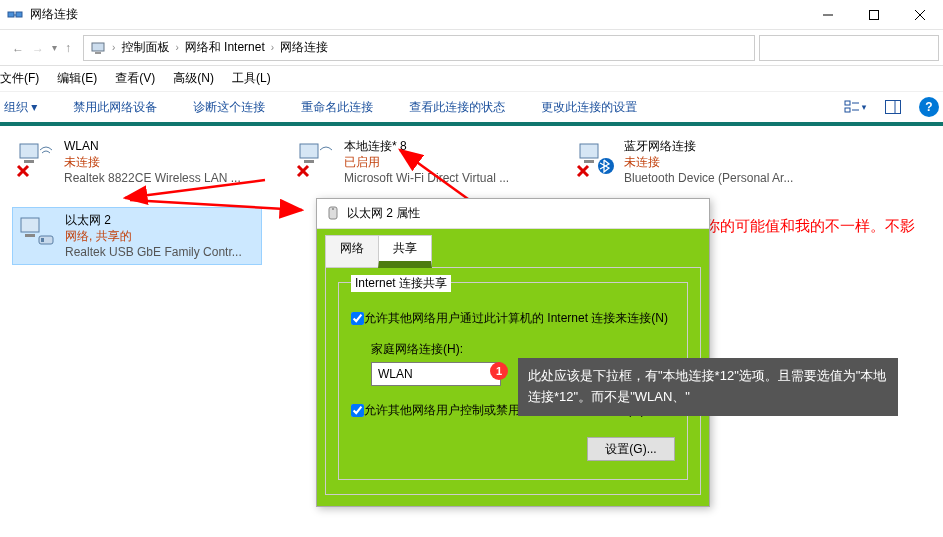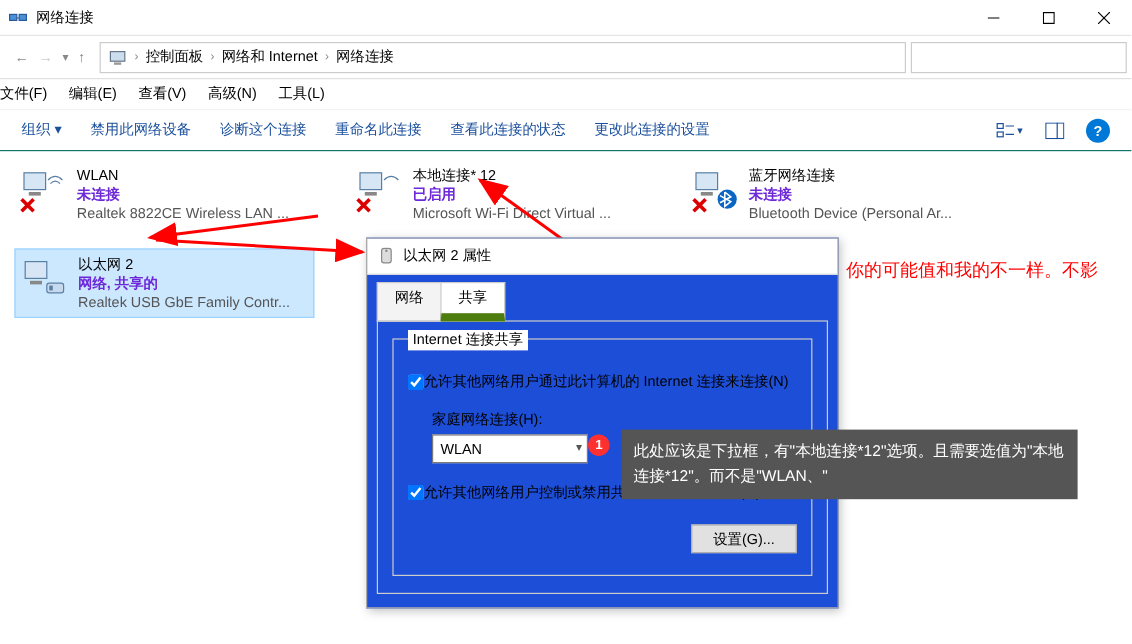--- a/index.html
+++ b/index.html
@@ -14,40 +14,40 @@
 .navbar { height: 36px; display: flex; align-items: center; border-bottom: 1px solid #e0e0e0; padding: 0 4px; gap: 4px; }
 .nav-arrows { display: flex; align-items: center; gap: 8px; padding: 0 8px; color: #888; }
 .addrbar { flex: 1; height: 26px; border: 1px solid #ccc; display: flex; align-items: center; padding: 0 6px; gap: 6px; }
 .addrbar .crumb { color: #000; }
 .addrbar .sep { color: #888; font-size: 10px; }
 .searchbar { width: 180px; height: 26px; border: 1px solid #ccc; display: flex; align-items: center; padding: 0 6px; color: #777; }
 
 .menubar { height: 26px; display: flex; align-items: center; padding: 0 0; gap: 18px; border-bottom: 1px solid #f0f0f0; }
 .menubar span { color: #000; }
 
-.toolbar { height: 34px; display: flex; align-items: center; padding: 0 18px; gap: 24px; background: #fff; border-bottom: 1px solid #0f766e; }
+.toolbar { height: 34px; display: flex; align-items: center; padding: 0 4px; gap: 36px; background: #fff; border-bottom: 4px solid #0f766e; }
 .toolbar .tbtn { color: #1a4f9c; }
 .toolbar .right { margin-left: auto; display: flex; align-items: center; gap: 14px; color: #1a4f9c; }
 .toolbar .iconbtn { width: 24px; height: 24px; display: flex; align-items: center; justify-content: center; }
 .help { background: #0078d7; color: #fff; border-radius: 50%; width: 20px; height: 20px; display: flex; align-items: center; justify-content: center; font-weight: bold; }
 
 .content { position: relative; padding: 8px 12px; display: flex; flex-wrap: wrap; gap: 8px 30px; }
 .conn { width: 250px; display: flex; gap: 8px; padding: 4px; position: relative; }
 .conn.selected { background: #cce8ff; border: 1px solid #99d1ff; }
 .conn .cicon { width: 40px; height: 40px; position: relative; }
 .conn .ctext { display: flex; flex-direction: column; line-height: 1.35; }
 .conn .line1 { color: #000; }
-.conn .line2 { color: #6d28d9; font-weight: bold; }
+.conn .line2 { color: #c2410c; }
 .conn .line3 { color: #555; white-space: nowrap; overflow: hidden; text-overflow: ellipsis; max-width: 190px; }
 
 
 .net-svg { width: 40px; height: 40px; }
 
 
-.dialog { position: absolute; left: 305px; top: 198px; width: 394px; background: #1d4ed8; border: 1px solid #aaa; box-shadow: 2px 2px 8px rgba(0,0,0,0.25); }
+.dialog { position: absolute; left: 316px; top: 198px; width: 394px; background: #84cc16; border: 1px solid #aaa; box-shadow: 2px 2px 8px rgba(0,0,0,0.25); }
 .dialog .dtitlebar { height: 30px; display: flex; align-items: center; padding: 0 8px; gap: 6px; background: #fff; border-bottom: 1px solid #ddd; }
 .dialog .dicon { width: 16px; height: 16px; }
 .dialog .dtitle { font-size: 12px; }
 .dialog .tabs { display: flex; padding: 6px 8px 0 8px; }
 .dialog .tab { padding: 4px 14px; border: 1px solid #ccc; background: #f3f3f3; margin-right: -1px; }
 .dialog .tab.active { background: #fff; border-bottom: 7px solid #4d7c0f; position: relative; z-index: 2; }
 .dialog .tabbody { border: 1px solid #ccc; margin: 0 8px 10px 8px; padding: 14px 12px; position: relative; top: -1px; }
 .fieldset { border: 1px solid #ccc; padding: 14px 12px 18px 12px; }
 .fieldset .legend { position: relative; top: -22px; background: #fff; display: inline-block; padding: 0 4px; }
 .fieldset .inner { margin-top: -12px; }
@@ -184,21 +184,21 @@
           <rect x="4" y="6" width="18" height="14" fill="#d6e6f5" stroke="#5a7fa5"></rect>
           <rect x="8" y="22" width="10" height="3" fill="#888"></rect>
           <path d="M24 12 Q30 6 36 12" fill="none" stroke="#5a7fa5"></path>
         </svg>
       <svg style="position:absolute;left:0;bottom:0" width="14" height="14">
           <line x1="2" y1="2" x2="12" y2="12" stroke="#d00" stroke-width="3"></line>
           <line x1="12" y1="2" x2="2" y2="12" stroke="#d00" stroke-width="3"></line>
         </svg>
     </div>
     <div class="ctext">
-      <span class="line1">本地连接* 12</span>
+      <span class="line1">本地连接* 8</span>
       <span class="line2">已启用</span>
       <span class="line3">Microsoft Wi-Fi Direct Virtual ...</span>
     </div>
   </div>
 
   <div class="conn">
     <div class="cicon">
       <svg class="net-svg" viewBox="0 0 40 40">
           <rect x="4" y="6" width="18" height="14" fill="#d6e6f5" stroke="#5a7fa5"></rect>
           <rect x="8" y="22" width="10" height="3" fill="#888"></rect>

